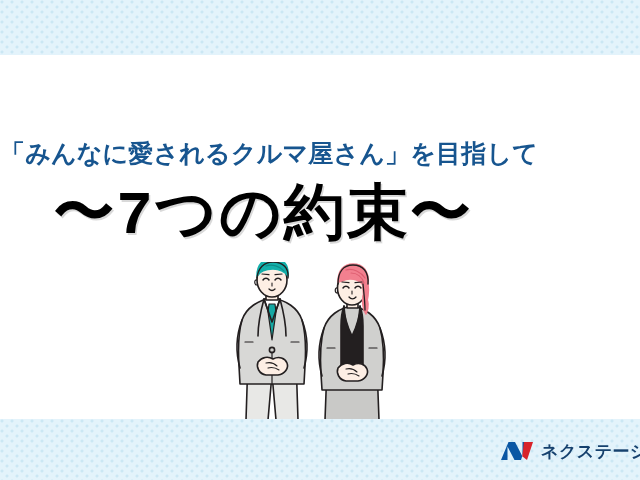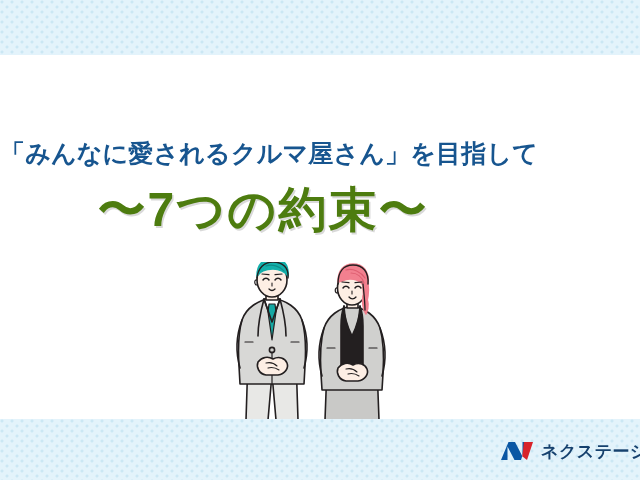--- a/index.html
+++ b/index.html
@@ -44,27 +44,28 @@
   #headline-line1 {
     font-size: 25px;
     font-weight: bold;
     color: #17558f;
     letter-spacing: 0.2px;
     line-height: 1.25;
     white-space: nowrap;
   }
   #headline-line2 {
     margin-top: 13px;
-    font-size: 48px;
+    font-size: 61px;
     font-weight: bold;
-    color: #4d7c0f;
+    color: #000000;
     letter-spacing: 2px;
     line-height: 1.15;
     white-space: nowrap;
     text-shadow: 1.5px 2px 0 rgba(120,120,120,0.28);
+    font-family: Liberation Mono, monospace;
   }
 
   
   #illustration {
     position: absolute;
     left: 228px;
     top: 262px;
     width: 195px;
     height: 160px;
   }

